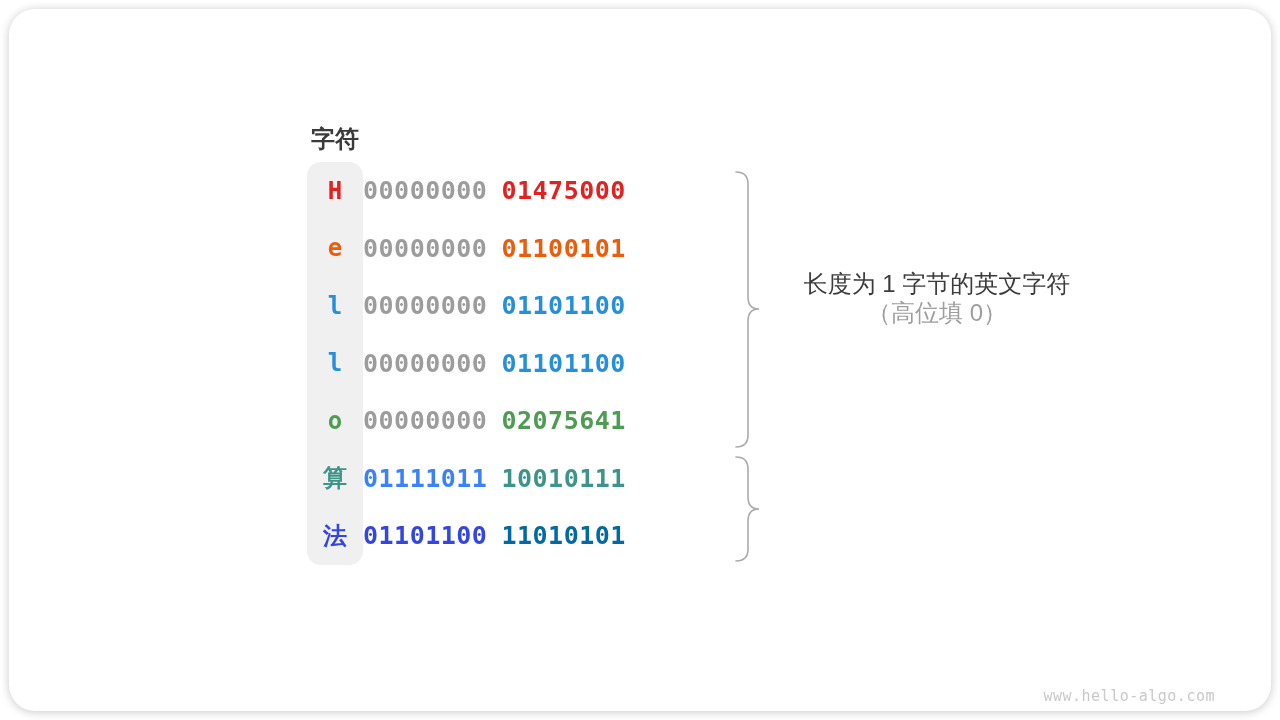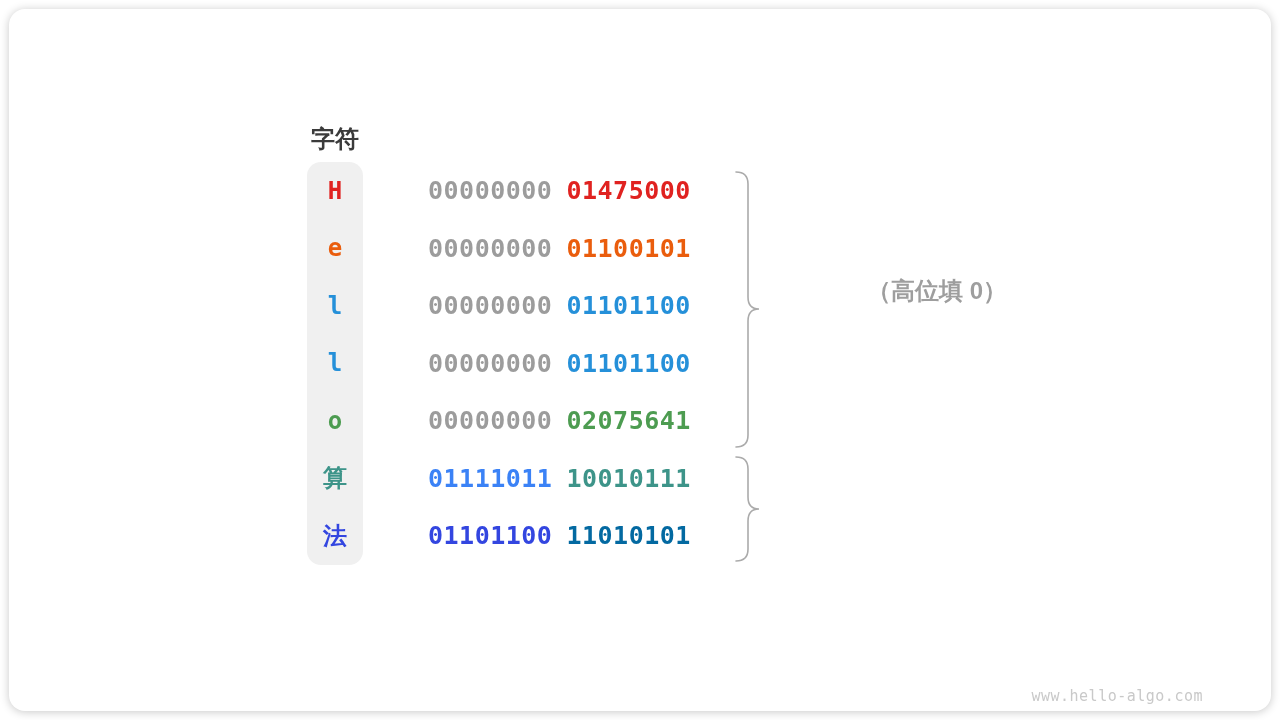--- a/index.html
+++ b/index.html
@@ -15,21 +15,21 @@
     width:1280px;height:720px;
     background:#ffffff;
     font-family:"Liberation Sans","DejaVu Sans",sans-serif;
     overflow:hidden;
     position:relative;
   }
   .card{
     position:absolute;
     left:9px;top:9px;right:9px;bottom:9px;
     background:#ffffff;
-    border-radius:16px;
+    border-radius:26px;
     box-shadow:0 1px 10px rgba(0,0,0,0.22);
   }
   
   .col-header{
     position:absolute;
     top:116px;
     font-weight:bold;
     font-size:24px;
     color:var(--heading);
     text-align:center;
@@ -62,21 +62,20 @@
     align-items:center;
   }
   .row .char{
     width:56px;
     text-align:center;
     font-weight:bold;
     font-size:24px;
     font-family:"DejaVu Sans Mono","Liberation Mono",monospace;
   }
   .row .bytes{
-    margin-left:65px;
     display:flex;
     gap:14px;
     font-family:"DejaVu Sans Mono","Liberation Mono",monospace;
     font-weight:bold;
     font-size:25px;
     letter-spacing:0.5px;
     white-space:nowrap;
   }
   
   .braces{
@@ -95,27 +94,26 @@
     left:763px;
     width:330px;
     text-align:center;
     color:var(--heading);
     font-size:24px;
     line-height:29px;
   }
   .group-label.english{ top:260px; }
   .group-label.chinese{ top:488px; }
   .group-label .note{
-    margin-top:7px;
     color:var(--note);
-    font-weight:bold;
+    font-weight:normal;
   }
   .watermark{
     position:absolute;
-    right:68px;
+    right:56px;
     top:678px;
     font-family:"DejaVu Sans Mono","Liberation Mono",monospace;
     font-size:15px;
     color:var(--watermark);
     letter-spacing:0.5px;
   }
 </style>
 </head>
 <body>
 
@@ -176,19 +174,20 @@
         </span>
     </div>
   </div>
 
   <svg class="braces" viewBox="0 0 70 420">
     <path d="M 27 13 Q 39 13 39 25 L 39 138 Q 39 150 50 150 Q 39 150 39 162 L 39 276 Q 39 288 27 288" stroke="#ababab"></path>
     <path d="M 27 298 Q 39 298 39 310 L 39 338 Q 39 350 50 350 Q 39 350 39 362 L 39 390 Q 39 402 27 402" stroke="#ababab"></path>
   </svg>
 
   <div class="group-label english">
+    <div>长度为 1 字节的英文字符</div>
     <div class="note">（高位填 0）</div>
   </div>
 
 
   <div class="watermark">www.hello-algo.com</div>
 
 </div>
 
 </body></html>

